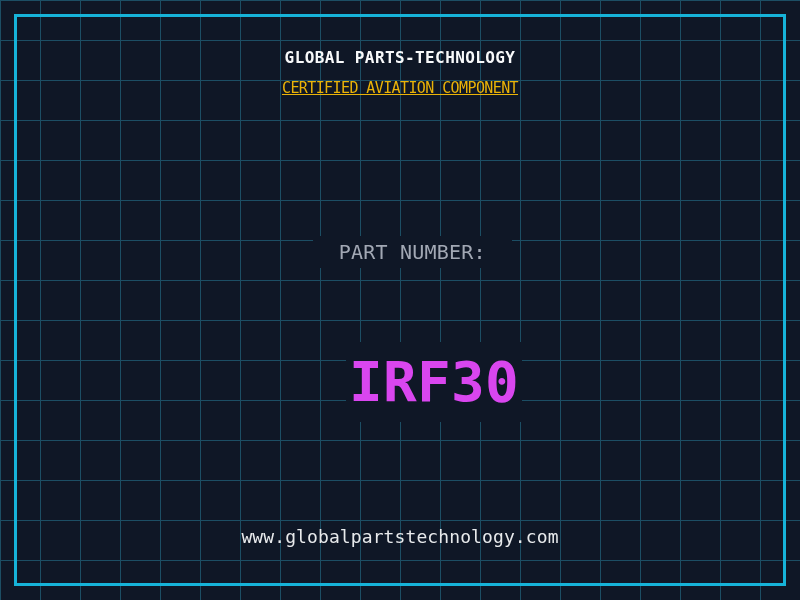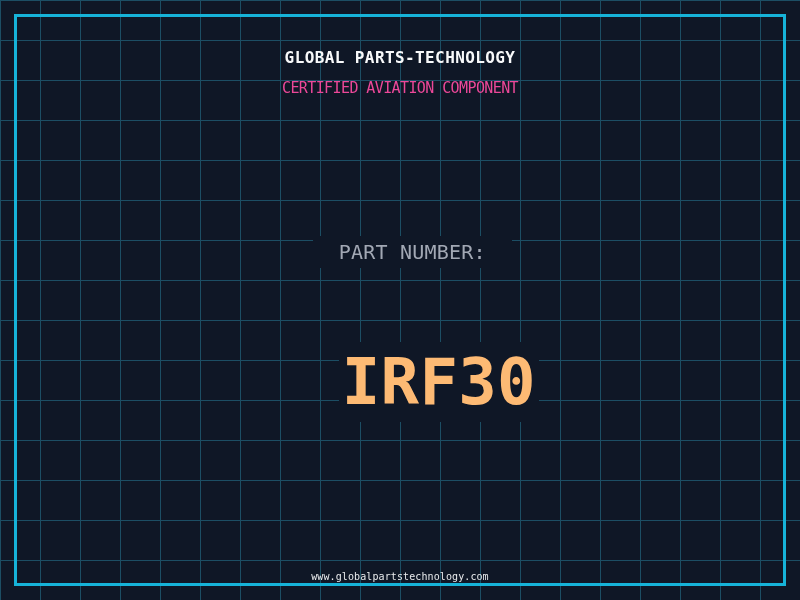--- a/index.html
+++ b/index.html
@@ -43,53 +43,53 @@
     font-size: 16px;
     font-weight: bold;
     letter-spacing: 0.4px;
     color: #f8f9fa;
   }
   .certification-line {
     top: 76px;
     line-height: 24px;
     font-size: 15px;
     letter-spacing: -0.6px;
-    color: #ec4899;
+    color: #eab308;
+    text-decoration: underline;
   }
   .part-number-label {
     top: 216px;
     line-height: 24px;
     font-size: 20px;
     letter-spacing: 0.2px;
     color: #a2a8b4;
   }
   .part-number-label .bg-pad {
     background: #0f1726;
     padding: 4px 26px;
   }
   .part-number-value {
     top: 262px;
     line-height: 80px;
-    font-size: 64px;
+    font-size: 56px;
     font-weight: bold;
     letter-spacing: 0.3px;
-    color: #fdba74;
+    color: #d946ef;
   }
   .part-number-value .bg-pad {
     display: inline-block;
     background: #0f1726;
     padding: 0 3px;
   }
   .website-url {
     top: 525px;
     line-height: 24px;
-    font-size: 10px;
+    font-size: 18px;
     letter-spacing: 0.1px;
     color: #e8eaec;
-    margin-top: 40px;
   }
 </style>
 </head>
 <body>
 
 <div class="grid-bg"></div>
 
 <div class="frame"></div>
 
 <div class="center-text company-name">GLOBAL PARTS-TECHNOLOGY</div>

